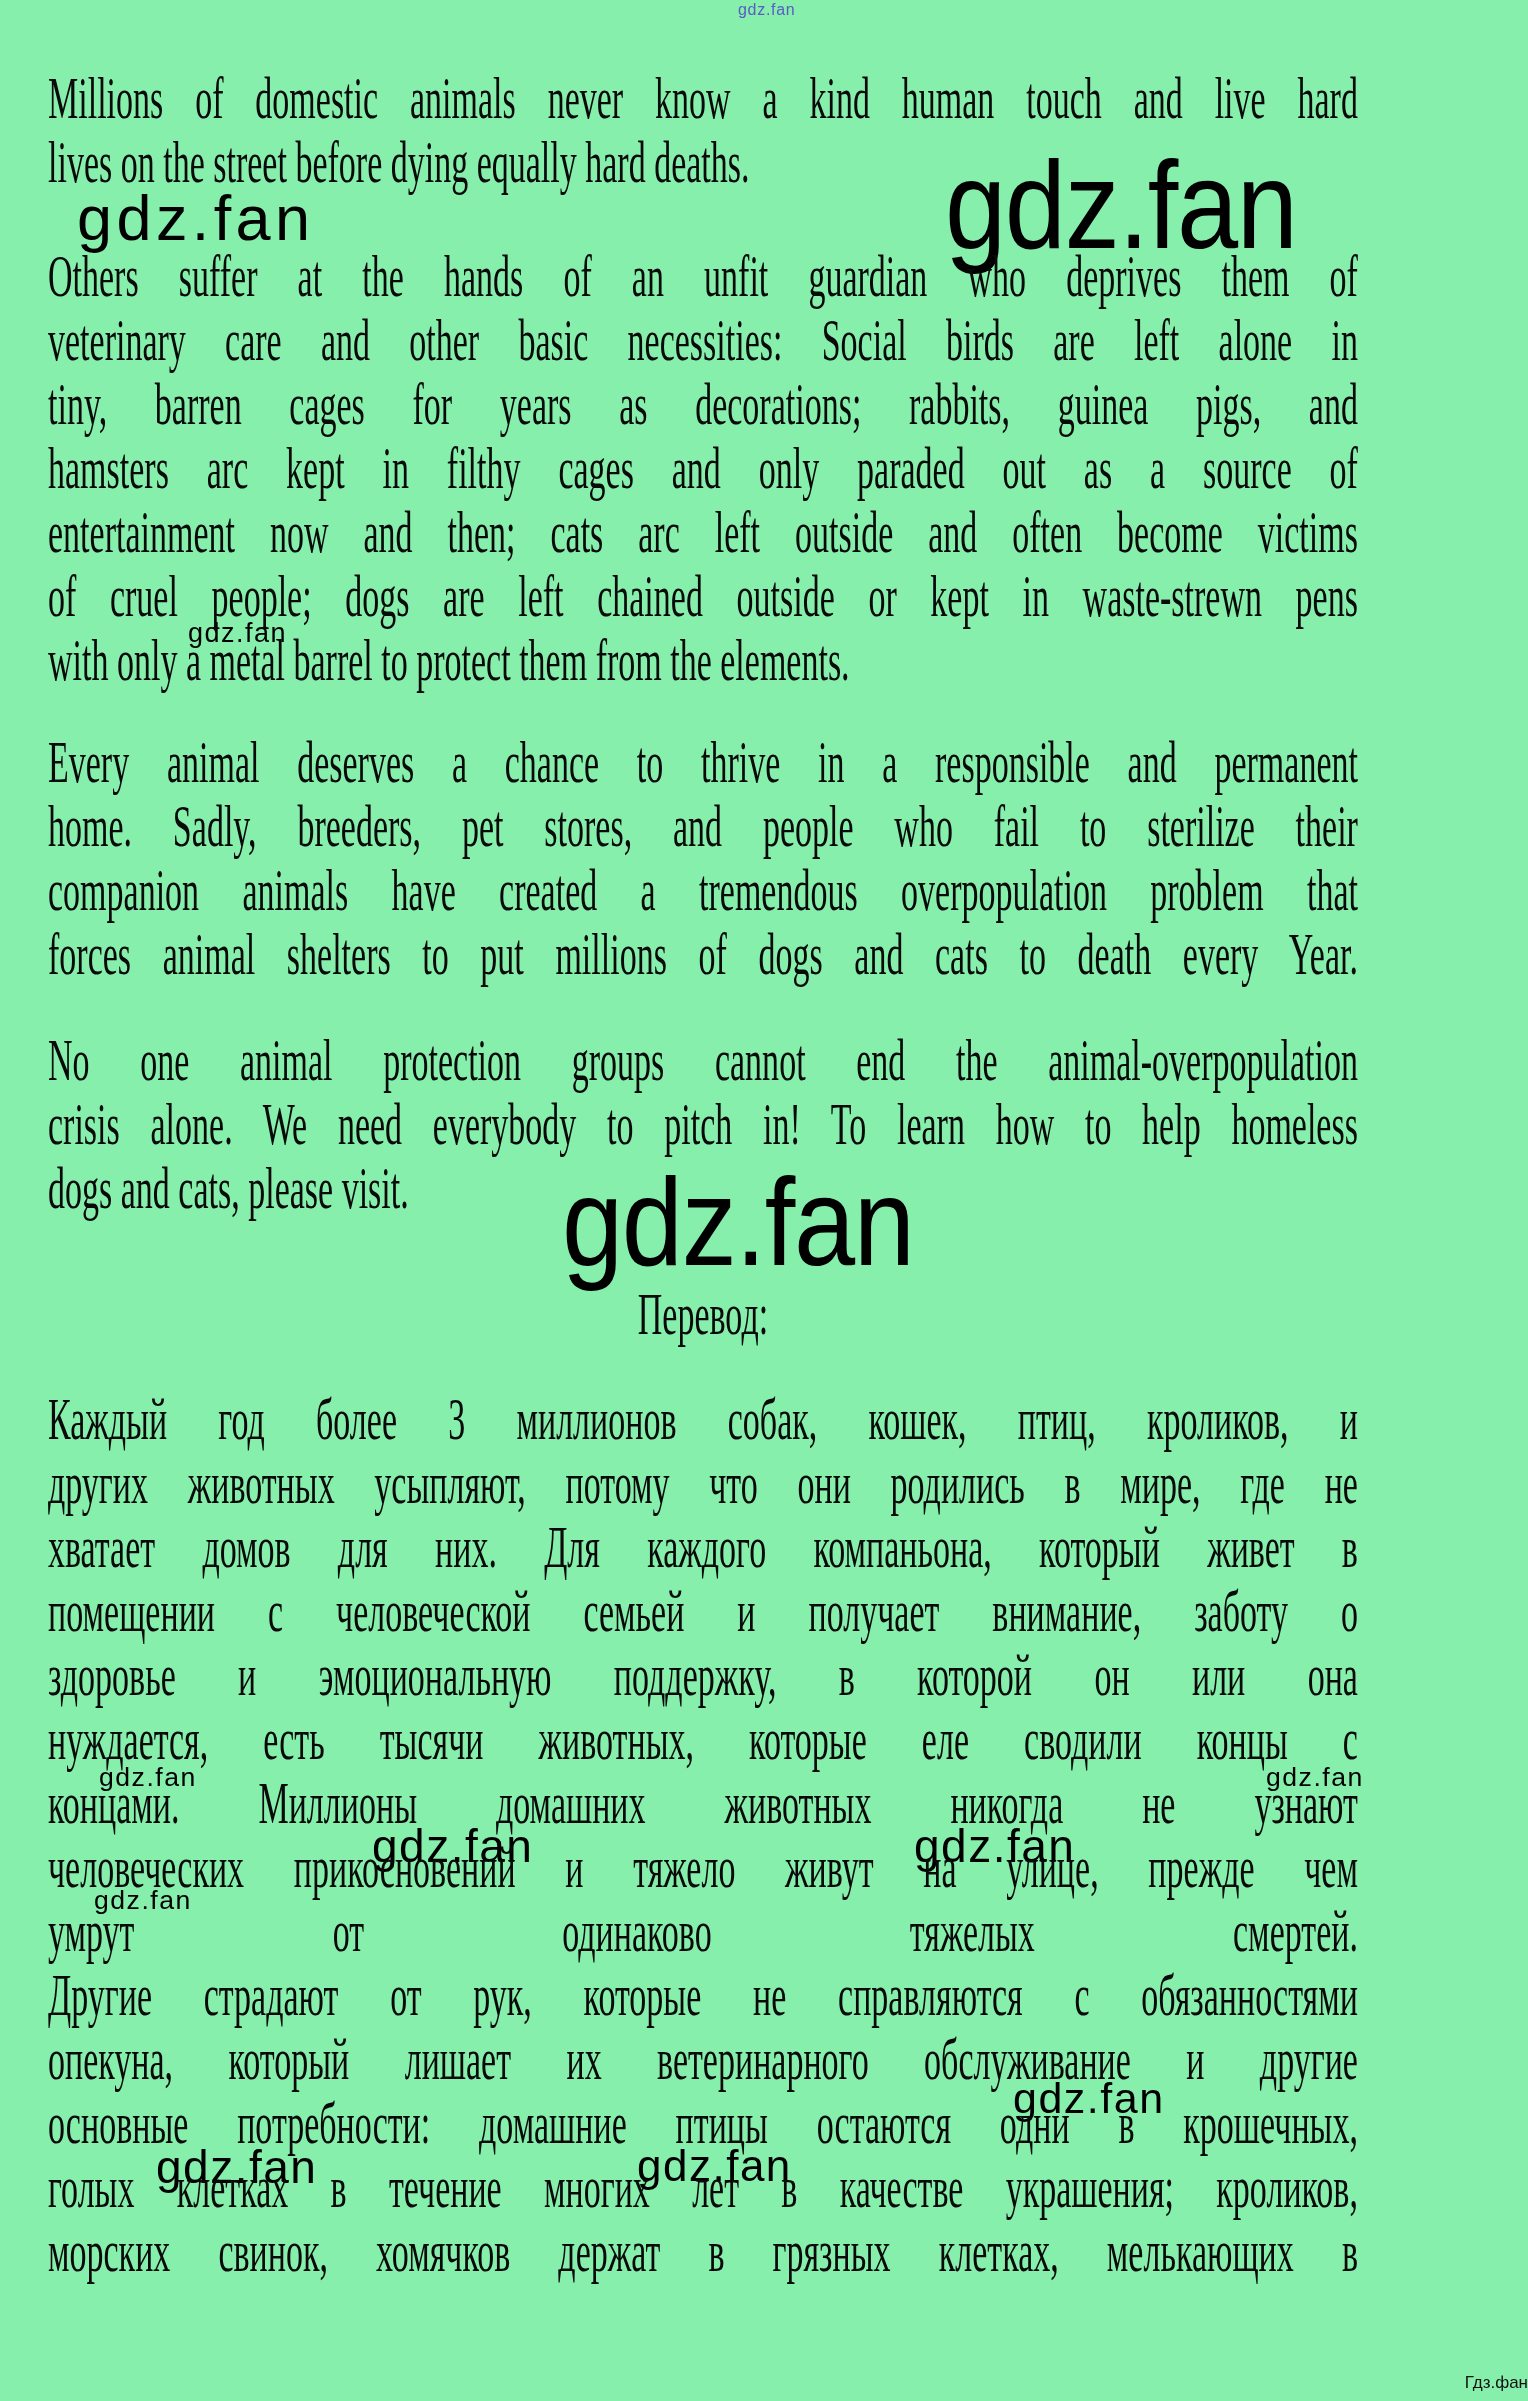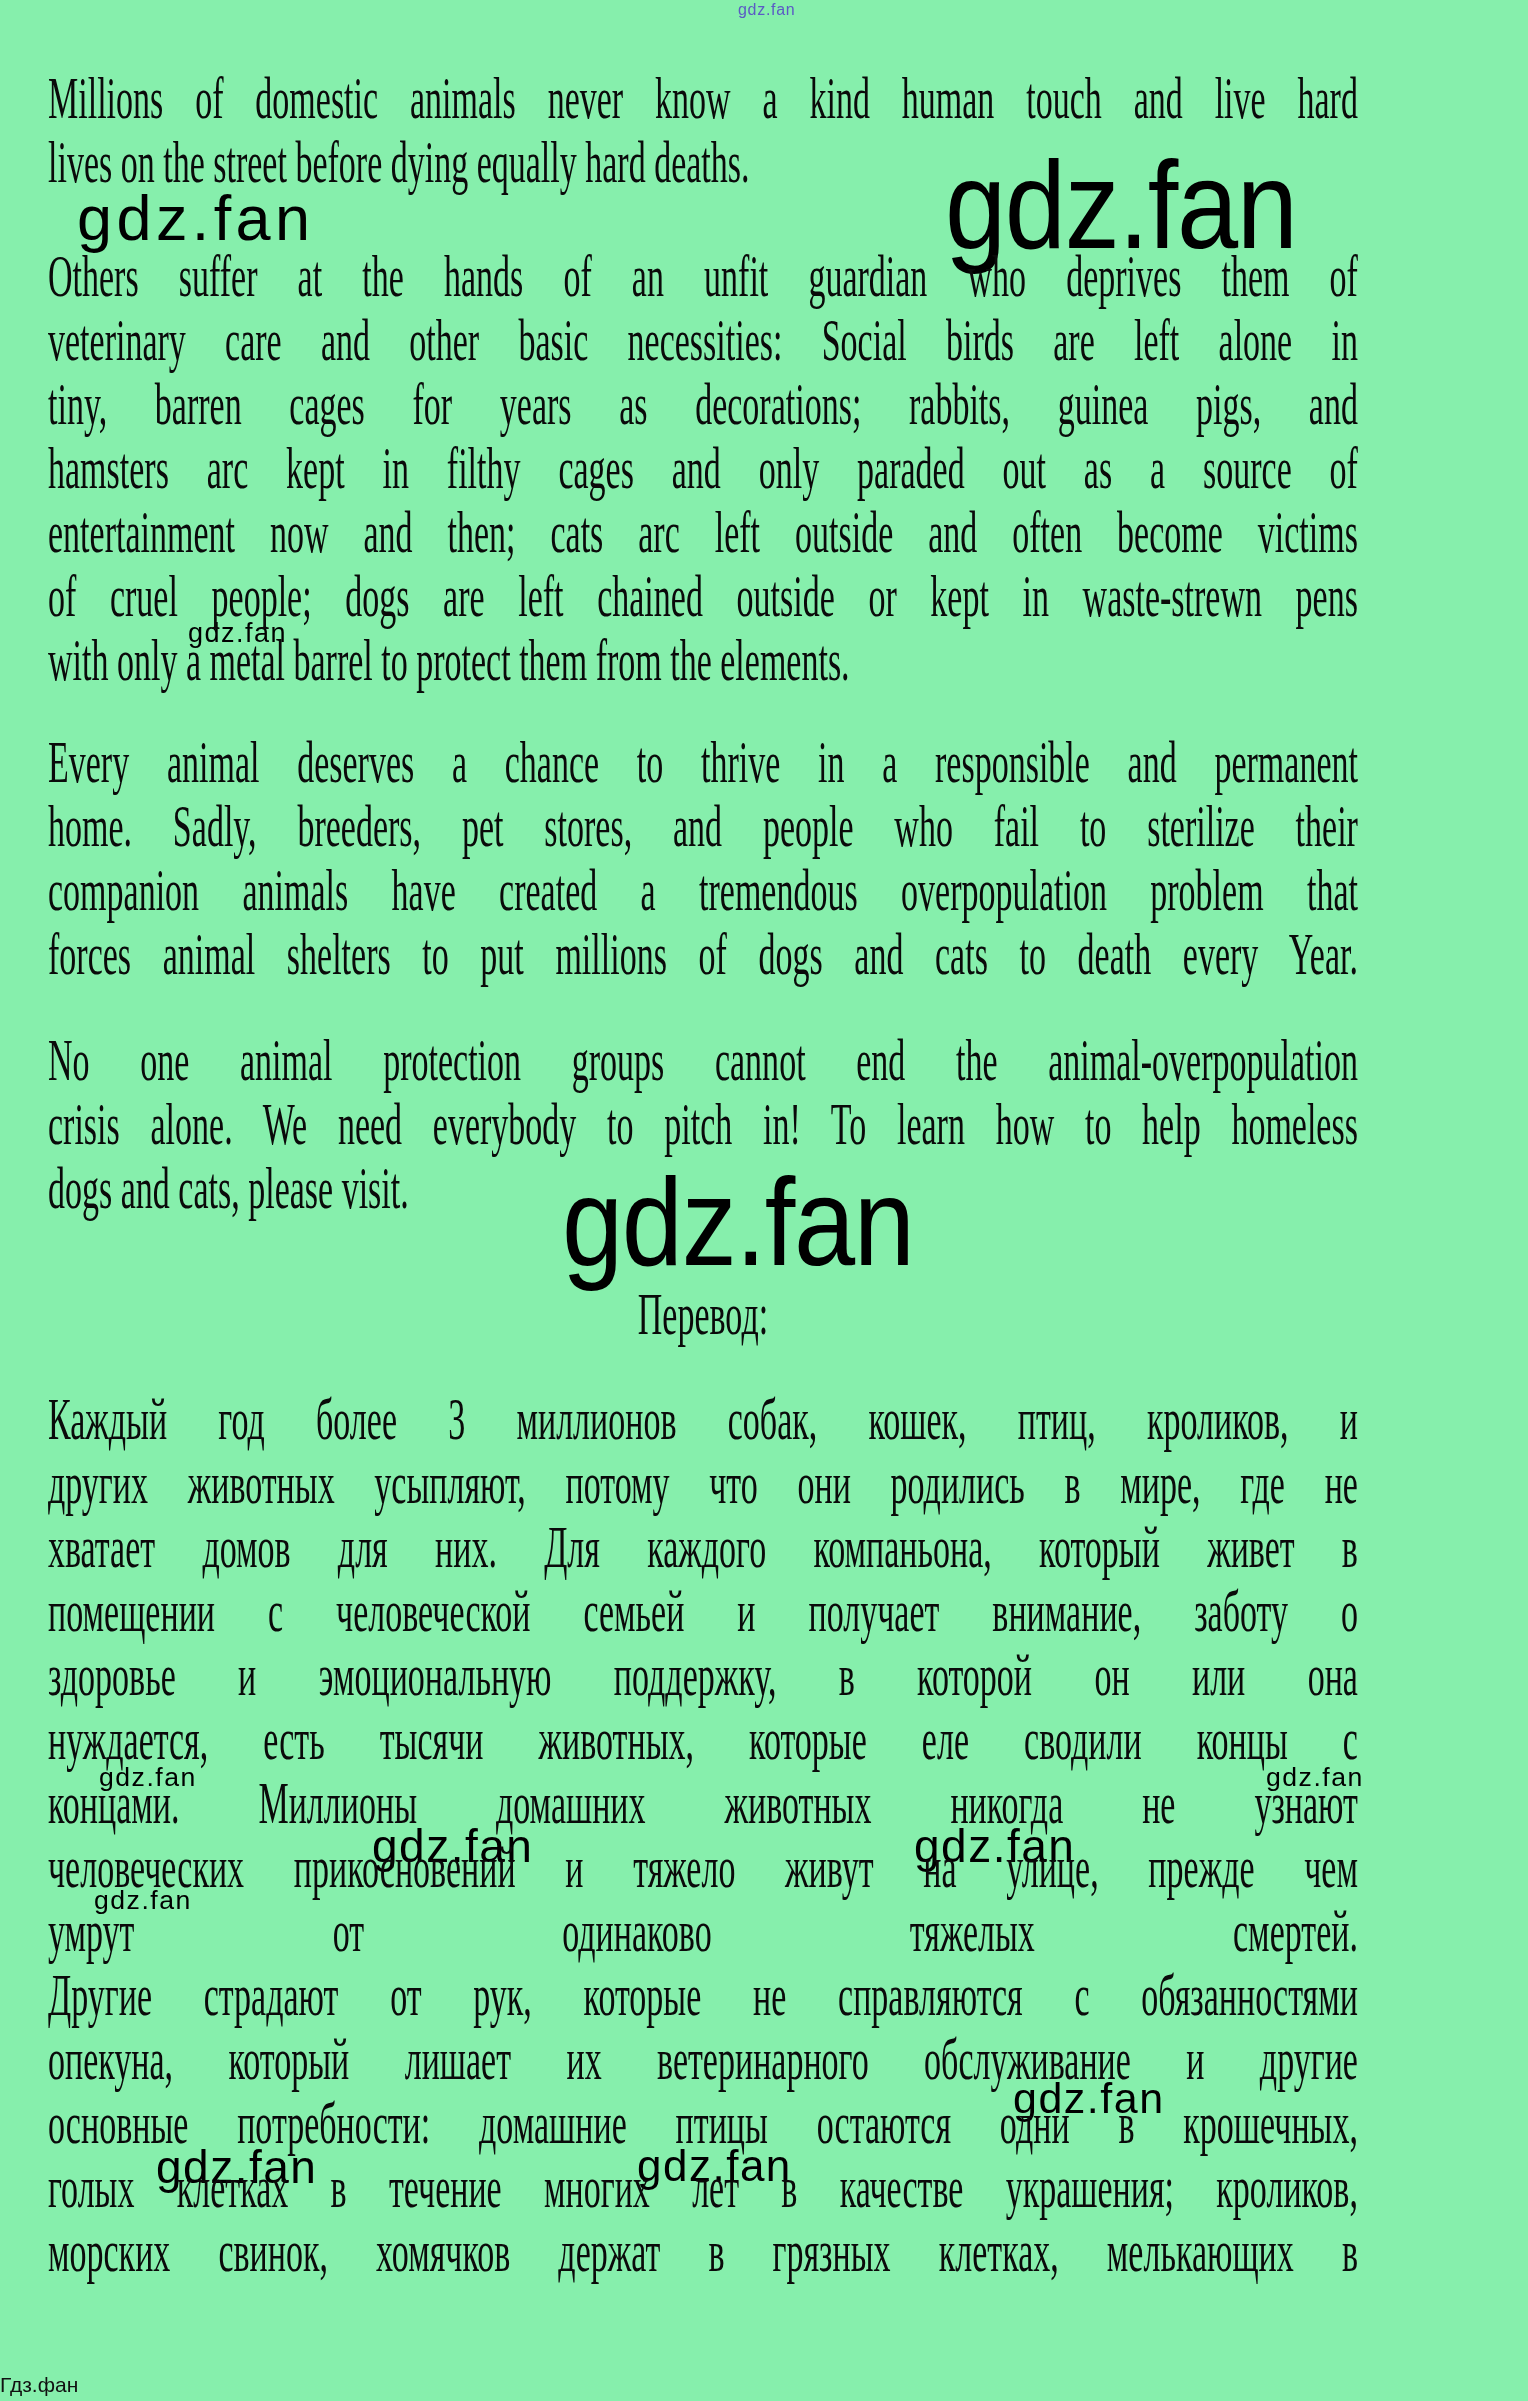--- a/index.html
+++ b/index.html
@@ -58,23 +58,23 @@
     letter-spacing:-1.5px;
     transform:scaleX(0.88);
     transform-origin:left top;
   }
   .wm-blue { color:#5b5bc4; letter-spacing:0.7px; }
   .wm-mid2 { letter-spacing:4.4px; }
 
   .footer {
     position:absolute;
     left:0; right:0; top:2373px;
-    text-align:left;
+    text-align:right;
     font-family:"Liberation Sans", sans-serif;
-    font-size:21px;
+    font-size:17px;
     color:#111;
   }
 </style>
 </head>
 <body>
 
 <div class="page">
 
   <div class="wm wm-blue" style="left:738px; top:2.2px; font-size:16px;">gdz.fan</div>
   <div class="wm wm-mid2" style="left:77px; top:187px; font-size:63px;">gdz.fan</div>

